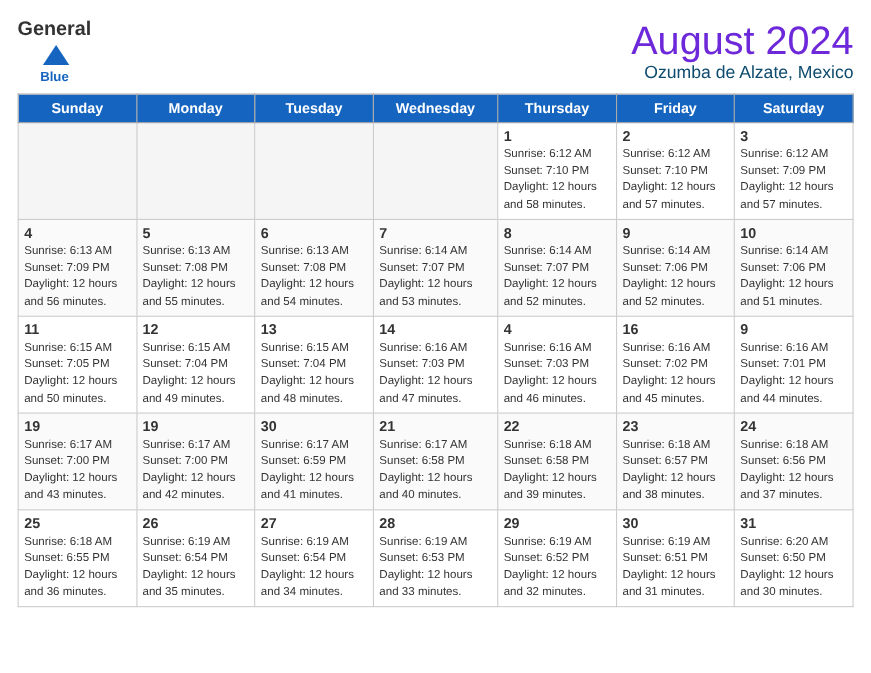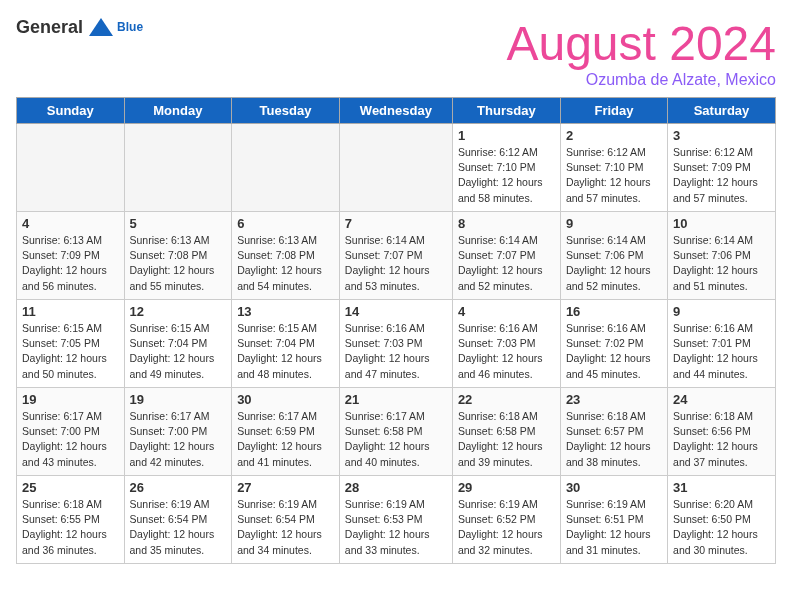--- a/index.html
+++ b/index.html
@@ -13,47 +13,48 @@
     .header-area {
       display: flex;
       justify-content: space-between;
       align-items: flex-start;
       margin-bottom: 8px;
     }
     .logo {
       display: flex;
       align-items: center;
       gap: 2px;
+      flex-direction: column;
     }
     .logo-text-general {
       font-size: 18px;
       font-weight: bold;
       color: #333;
     }
     .logo-text-blue {
       font-size: 12px;
       font-weight: bold;
       color: #1565c0;
     }
     .logo-icon {
       width: 28px;
       height: 22px;
       margin-left: 2px;
     }
     .title-area {
       text-align: right;
     }
     .month-title {
-      font-size: 48px;
+      font-size: 36px;
       font-weight: normal;
-      color: #ec4899;
+      color: #6d28d9;
     }
     .location-title {
       font-size: 16px;
-      color: #8b5cf6;
+      color: #0c4a6e;
     }
     table {
       width: 100%;
       border-collapse: collapse;
       font-size: 11px;
     }
     thead tr th {
       background-color: #1565c0;
       color: #fff;
       text-align: center;

